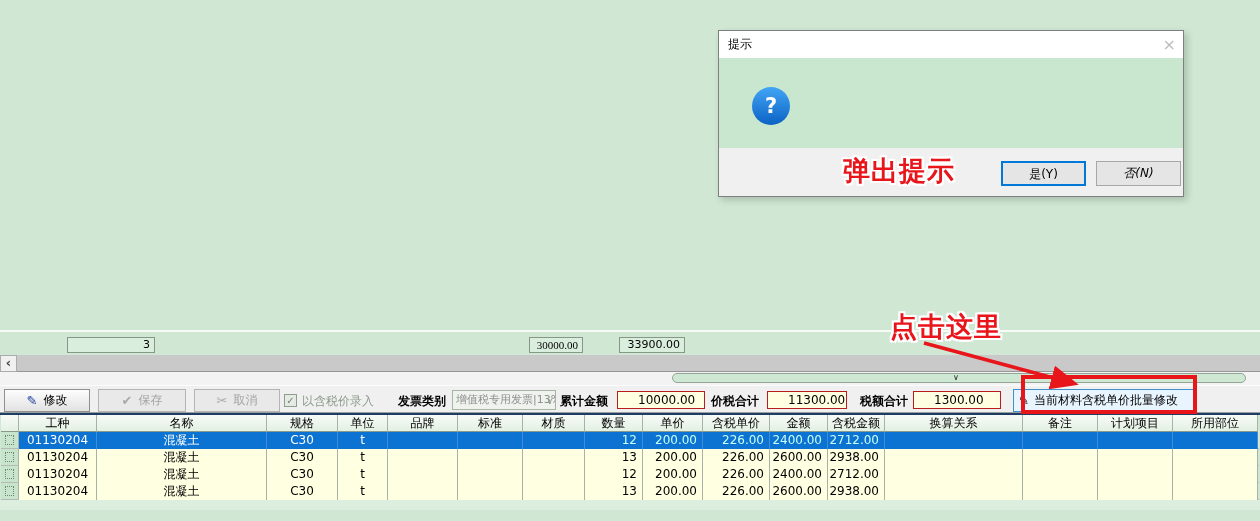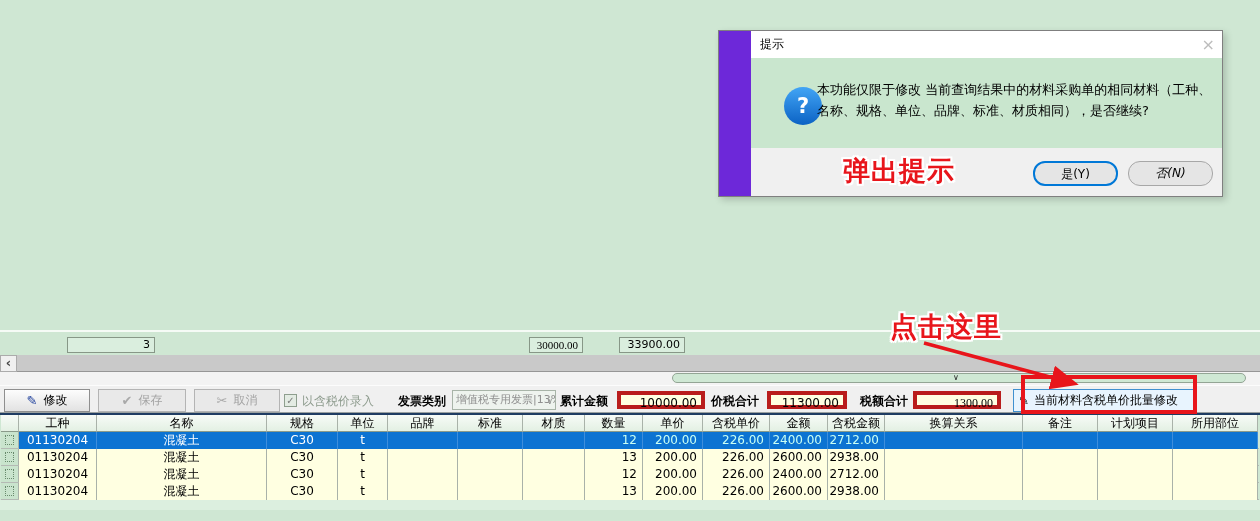--- a/index.html
+++ b/index.html
@@ -36,22 +36,22 @@
   .tb-btn.disabled .gicon { color:#a9a9a9; }
   .gicon { font-size:13px; }
   .tb-check { position:absolute; left:284px; top:8px; width:13px; height:13px; background:#e3ebe3;
               border:1px solid #8e9e8e; font-size:10px; line-height:11px; text-align:center; color:#7c7c7c; }
   .tb-checklabel { position:absolute; left:302px; top:7px; color:#8c9a8c; }
   .tb-label { position:absolute; top:7px; font-weight:bold; color:#000; }
   .tb-select { position:absolute; left:452px; top:4px; width:104px; height:20px; background:#eef3ee;
                border:1px solid #a8b4a8; color:#8f8f8f; font-size:11px; line-height:18px;
                padding:0 14px 0 3px; white-space:nowrap; overflow:hidden; }
   .tb-select .dd { position:absolute; right:2px; top:1px; font-size:9px; color:#8f8f8f; }
-  .tb-field { position:absolute; top:5px; height:18px; background:#ffffe1; border:4px solid #b91c1c;
-              text-align:right; padding:0 4px; font-size:12px; line-height:16px; }
+  .tb-field { position:absolute; top:5px; height:18px; background:#ffffe1; border:1px solid #b91c1c;
+              text-align:right; padding:0 20px; font-size:12px; line-height:16px; }
   .batch-btn { position:absolute; left:1013px; top:3px; width:184px; height:23px; background:#e8f4fe;
                border:1px solid #4090d0; display:flex; align-items:center; gap:5px;
                padding-left:5px; font-size:12px; cursor:default; }
   
   .navy-line { position:absolute; left:0; top:413px; width:1260px; height:2px; background:#1f3c62; }
   .grid { position:absolute; left:1px; top:415px; width:1258px; }
   .grow { display:flex; height:17px; }
   .grid-header .cell { background:linear-gradient(#f7fbf7,#e3f0e3); border-bottom:1px solid #8a9a8a; }
   .cell { height:17px; line-height:16px; border-right:1px solid #a9b2a9; overflow:hidden;
           white-space:nowrap; text-align:center; font-size:12px; flex:none; }
@@ -60,32 +60,32 @@
   .sel .dots { position:absolute; left:4px; top:3px; right:4px; bottom:3px; border:1px dotted #688a6c; }
   .drow { border-bottom:1px solid #b4bab4; }
   .drow .cell { background:#ffffe1; }
   .drow.selected .cell { background:#0c73d2; color:#ffffff; border-right-color:#3e8edc; }
   .drow.selected .cell.num { color:#c9fff4; }
   .c0{width:78px}.c1{width:170px}.c2{width:71px}.c3{width:50px}.c4{width:70px}.c5{width:65px}
   .c6{width:62px}.c7{width:58px}.c8{width:60px}.c9{width:67px}.c10{width:58px}.c11{width:57px}
   .c12{width:138px}.c13{width:75px}.c14{width:75px}.c15{width:85px}
   .below-table { position:absolute; left:0; top:500px; width:1260px; height:10px; background:#dcefdf; }
   
-  .dialog { position:absolute; left:718px; top:30px; width:505px; height:167px; background:#6d28d9;
-            border:1px solid #7f7f7f; box-shadow:3px 3px 7px rgba(0,0,0,0.18); z-index:5;padding-left:32px; }
+  .dialog { position:absolute; left:718px; top:30px; width:466px; height:167px; background:#0369a1;
+            border:1px solid #7f7f7f; box-shadow:3px 3px 7px rgba(0,0,0,0.18); z-index:5; }
   .dlg-title { height:27px; background:#ffffff; line-height:27px; padding-left:9px; font-size:12px; }
   .dlg-close { position:absolute; right:7px; top:2px; color:#bdbdbd; font-size:16px; line-height:24px; cursor:default; }
   .dlg-body { position:relative; height:90px; background:#c9e6ce; }
   .q-icon { position:absolute; left:33px; top:29px; width:38px; height:38px; border-radius:50%;
             background:linear-gradient(#42a5f5,#0b62c4); color:#fff; font-weight:bold; font-size:21px;
             text-align:center; line-height:38px; }
   .dlg-msg { position:absolute; left:66px; top:21px; width:404px; font-size:13px; line-height:21px; }
   .dlg-btnbar { position:relative; height:48px; background:#f0f0f0; }
   .dlg-btn { position:absolute; top:13px; width:85px; height:25px; background:#e5e5e5; text-align:center;
-             line-height:22px; font-size:12px; cursor:default;border-radius:12px; }
+             line-height:22px; font-size:12px; cursor:default; }
   .dlg-yes { left:282px; border:2px solid #0078d7; }
   .dlg-no  { left:377px; border:1px solid #a7a7a7;font-style:italic; }
   
   .ann-text { position:absolute; z-index:10; color:#e8151b; font-weight:bold; font-size:27px;
               letter-spacing:1px; white-space:nowrap;
               text-shadow:-2px -2px 0 #fff, 2px -2px 0 #fff, -2px 2px 0 #fff, 2px 2px 0 #fff,
                           0 -2px 0 #fff, 0 2px 0 #fff, -2px 0 0 #fff, 2px 0 0 #fff; }
   .ann-popup { left:843px; top:153px; }
   .ann-click { left:890px; top:309px; }
   .ann-rect { position:absolute; left:1021px; top:375px; width:176px; height:39px;
@@ -132,21 +132,21 @@
   <div class="tb-label" style="left:398px;">发票类别</div>
   <div class="tb-select">
     <span>增值税专用发票|13%</span>
     <span class="dd">∨</span>
   </div>
   <div class="tb-label" style="left:560px;">累计金额</div>
   <div class="tb-field" style="left:617px;width:88px;">10000.00</div>
   <div class="tb-label" style="left:711px;">价税合计</div>
   <div class="tb-field" style="left:767px;width:80px;">11300.00</div>
   <div class="tb-label" style="left:860px;">税额合计</div>
-  <div class="tb-field" style="left:913px;width:88px;font-family:Liberation Serif, serif;">1300.00</div>
+  <div class="tb-field" style="left:913px;width:88px;">1300.00</div>
   <div class="batch-btn">
     <span class="pen">✎</span>
     <span>当前材料含税单价批量修改</span>
   </div>
 </div>
 
 <div class="navy-line"></div>
 <div class="grid">
   <div class="grow grid-header">
     <div class="sel cell"></div>
@@ -256,21 +256,20 @@
     <div class="cell c15"></div>
   </div>
 </div>
 <div class="below-table"></div>
 
 <div class="dialog">
   <div class="dlg-title">提示</div>
   <div class="dlg-close">×</div>
   <div class="dlg-body">
     <div class="q-icon">?</div>
-    <div class="dlg-msg">本功能仅限于修改 当前查询结果中的材料采购单的相同材料（工种、名称、规格、单位、品牌、标准、材质相同），是否继续?</div>
   </div>
   <div class="dlg-btnbar">
     <div class="dlg-btn dlg-yes">是(Y)</div>
     <div class="dlg-btn dlg-no">否(N)</div>
   </div>
 </div>
 
 <div class="ann-text ann-popup">弹出提示</div>
 <div class="ann-text ann-click">点击这里</div>
 <div class="ann-rect"></div>

